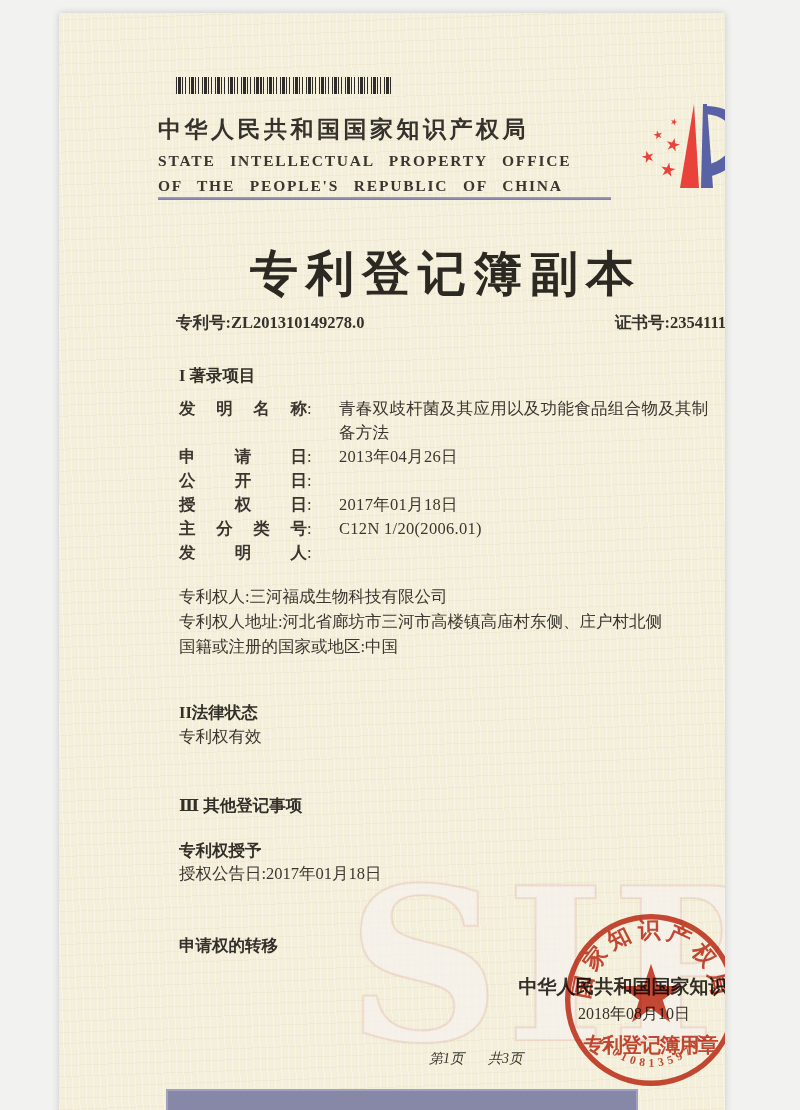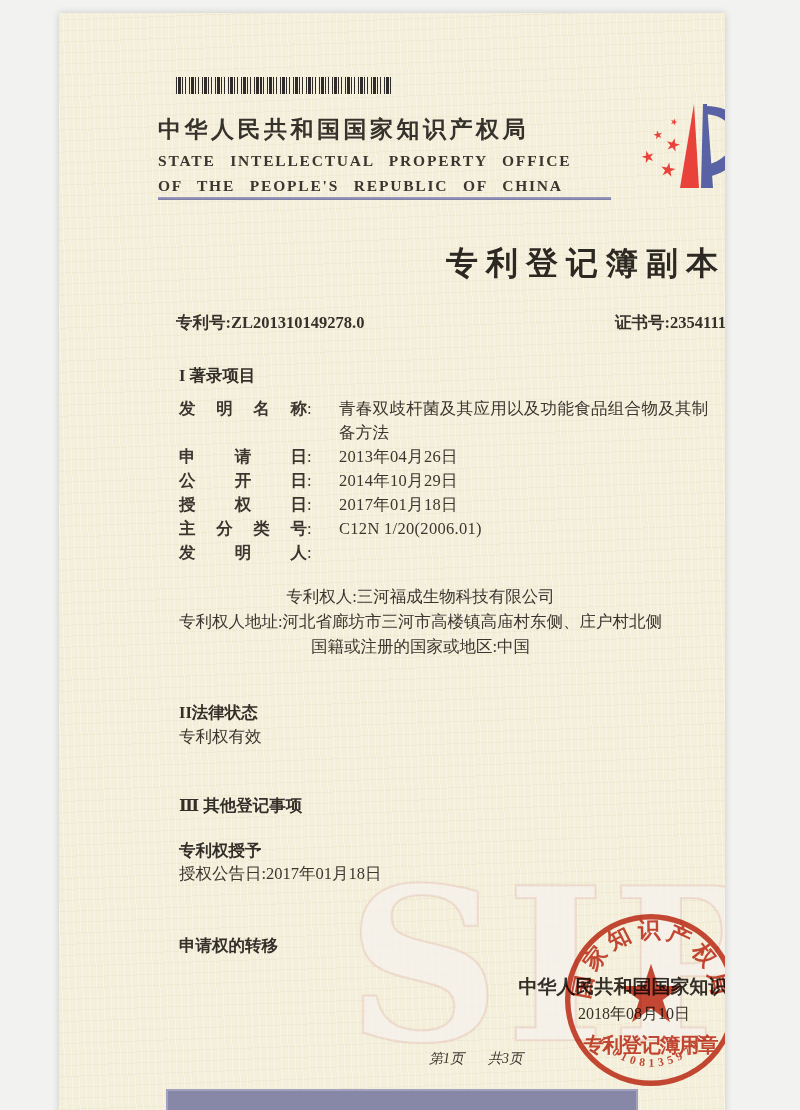--- a/index.html
+++ b/index.html
@@ -29,34 +29,34 @@
       #2e2b28 2px 5px, transparent 5px 6.5px,
       #2e2b28 6.5px 7.5px, transparent 7.5px 9px,
       #2e2b28 9px 10px, transparent 10px 13px);
   }
   .office-cn{left:99px;top:101px;font-size:23px;font-weight:bold;letter-spacing:3.5px;color:#35312b;}
   .office-en{left:99px;font-size:15.5px;font-weight:bold;letter-spacing:1.8px;word-spacing:9px;color:#3a362f;}
   .en1{top:139px;text-align:center;} .en2{top:164px;}
   .header-rule{left:99px;top:184px;width:453px;height:3px;background:linear-gradient(#a0a0c2,#7a7aa4);}
   .logo{left:545px;top:67px;}
 
-  .doc-title{left:99px;top:229px;width:568px;text-align:right;font-size:32px;font-weight:bold;
+  .doc-title{left:99px;top:229px;width:568px;text-align:center;font-size:48px;font-weight:bold;
     letter-spacing:8px;text-indent:8px;color:#2c2822;font-family:Liberation Serif, serif;}
 
   .numbers{left:117px;top:299px;width:550px;display:flex;justify-content:space-between;
     font-size:16.5px;font-weight:bold;color:#35312b;}
 
   .sec1-head{left:120px;top:351px;}
   .fields{left:120px;top:384px;width:560px;}
   .frow{display:flex;align-items:flex-start;}
   .flabel{display:inline-block;width:128px;text-align:justify;text-align-last:justify;flex:none;font-weight:bold;}
   .fcolon{flex:none;width:14px;}
   .fval{margin-left:18px;width:382px;letter-spacing:0.3px;}
   .patentee{left:120px;top:571px;}
-  .patentee div{line-height:25.2px;text-align:center;}
+  .patentee div{line-height:25.2px;}
 
   .sec2-head{left:120px;top:688px;}
   .sec2-status{left:120px;top:712px;}
   .sec3-head{left:120px;top:781px;}
   .grant-head{left:120px;top:826px;}
   .grant-detail{left:120px;top:849px;}
   .transfer-head{left:120px;top:921px;}
 
   .watermark{
     left:288px;top:848px;width:600px;height:230px;z-index:1;
@@ -124,21 +124,20 @@
       <span class="fval">青春双歧杆菌及其应用以及功能食品组合物及其制备方法</span>
     </div>
     <div class="frow">
       <span class="flabel">申请日</span>
         <span class="fcolon">:</span>
       <span class="fval">2013年04月26日</span>
     </div>
     <div class="frow">
       <span class="flabel">公开日</span>
         <span class="fcolon">:</span>
-      <span class="fval">2014年10月29日</span>
     </div>
     <div class="frow">
       <span class="flabel">授权日</span>
         <span class="fcolon">:</span>
       <span class="fval">2017年01月18日</span>
     </div>
     <div class="frow">
       <span class="flabel">主分类号</span>
         <span class="fcolon">:</span>
       <span class="fval">C12N 1/20(2006.01)</span>

